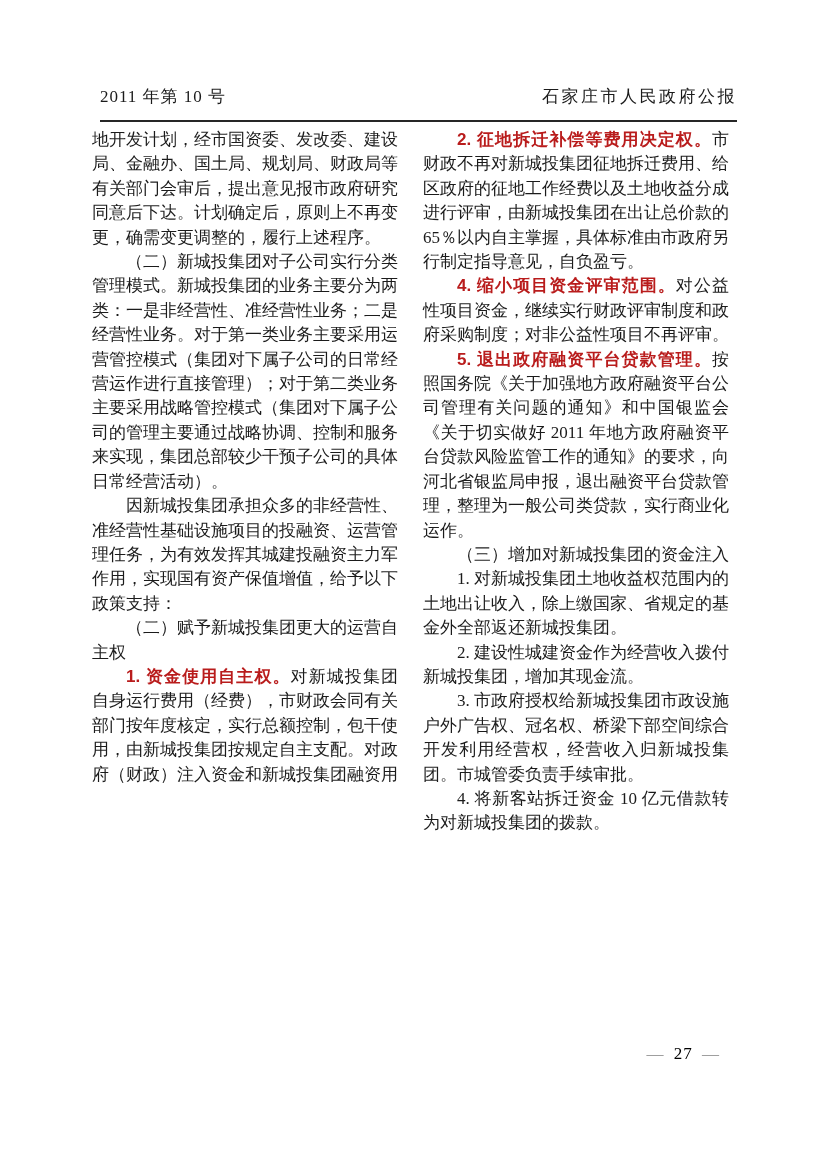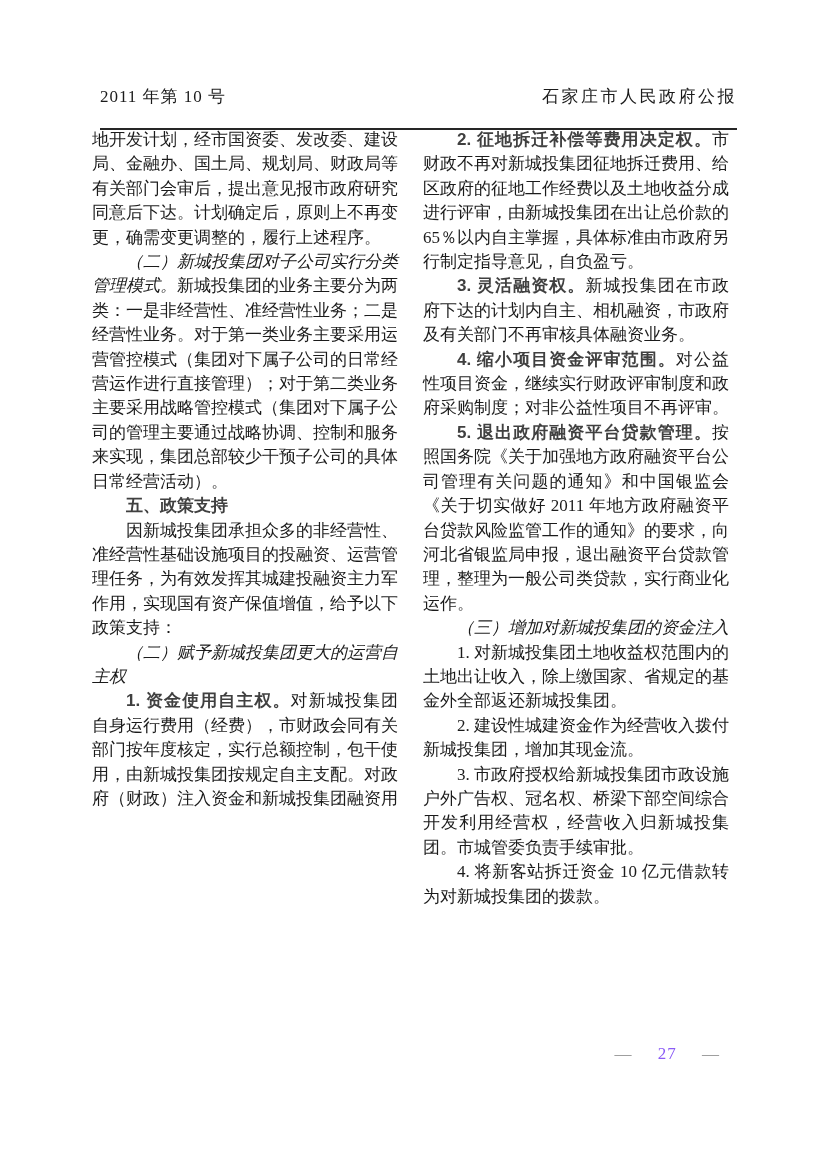--- a/index.html
+++ b/index.html
@@ -8,78 +8,76 @@
     width:826px;height:1169px;
     background:#ffffff;
     font-family:"Liberation Serif","DejaVu Serif",serif;
     color:#1b1b1b;
     overflow:hidden;
   }
   
   .hdr{
     position:absolute;left:100px;top:86px;width:637px;
     display:flex;justify-content:space-between;align-items:flex-end;
-    padding-bottom:20px;border-bottom:2px solid #262626;
+    padding-bottom:12px;border-bottom:2px solid #262626;
     font-size:17px;line-height:22px;
   }
   .hdr-left{letter-spacing:1px;}
   .hdr-right{letter-spacing:2.5px;}
   
   .cols{
     position:absolute;left:92px;top:128px;width:637px;
     display:flex;justify-content:space-between;
   }
   .col{
     width:306px;
     font-size:17px;line-height:24.4px;
     text-align:justify;
     line-break:strict;
     word-break:normal;
   }
   .col p{margin:0;}
   .col p.indent{text-indent:2em;}
   .col p.fill{text-align-last:justify;}
   .seg-normal{font-style:normal;font-weight:400;}
-  .seg-kaiti{font-style:italic;font-weight:400;}
+  .seg-kaiti{font-weight:400;}
   .seg-bold{
     font-style:normal;font-weight:700;
     font-family:"Liberation Sans","DejaVu Sans",sans-serif;
-    color:#404040;
+    color:#b91c1c;
   }
   
   .pagenum{
     position:absolute;top:1044px;right:106px;
     font-size:17px;line-height:20px;letter-spacing:1px;
     white-space:nowrap;
   }
   .pn-dash{color:#8f8f8f;}
-  .pn-val{color:#8b5cf6;margin:0 20px;}
+  .pn-val{color:#000000;margin:0 4px;}
 </style>
 </head>
 <body>
 
 <div class="sheet">
 
   <div class="hdr">
     <span class="hdr-left">2011 年第 10 号</span>
     <span class="hdr-right">石家庄市人民政府公报</span>
   </div>
 
   <div class="cols">
     <div class="col">
         <p class=""><span class="seg-normal">地开发计划，经市国资委、发改委、建设局、金融办、国土局、规划局、财政局等有关部门会审后，提出意见报市政府研究同意后下达。计划确定后，原则上不再变更，确需变更调整的，履行上述程序。</span></p>
         <p class="indent"><span class="seg-kaiti">（二）新城投集团对子公司实行分类管理模式。</span><span class="seg-normal">新城投集团的业务主要分为两类：一是非经营性、准经营性业务；二是经营性业务。对于第一类业务主要采用运营管控模式（集团对下属子公司的日常经营运作进行直接管理）；对于第二类业务主要采用战略管控模式（集团对下属子公司的管理主要通过战略协调、控制和服务来实现，集团总部较少干预子公司的具体日常经营活动）。</span></p>
-        <p class="indent"><span class="seg-bold">五、政策支持</span></p>
         <p class="indent"><span class="seg-normal">因新城投集团承担众多的非经营性、准经营性基础设施项目的投融资、运营管理任务，为有效发挥其城建投融资主力军作用，实现国有资产保值增值，给予以下政策支持：</span></p>
         <p class="indent"><span class="seg-kaiti">（二）赋予新城投集团更大的运营自主权</span></p>
         <p class="indent"><span class="seg-bold">1. 资金使用自主权。</span><span class="seg-normal">对新城投集团自身运行费用（经费），市财政会同有关部门按年度核定，实行总额控制，包干使用，由新城投集团按规定自主支配。对政府（财政）注入资金和新城投集团融资用</span></p>
       </div>
     <div class="col">
         <p class="indent"><span class="seg-bold">2. 征地拆迁补偿等费用决定权。</span><span class="seg-normal">市财政不再对新城投集团征地拆迁费用、给区政府的征地工作经费以及土地收益分成进行评审，由新城投集团在出让总价款的65％以内自主掌握，具体标准由市政府另行制定指导意见，自负盈亏。</span></p>
-        <p class="indent"><span class="seg-bold">3. 灵活融资权。</span><span class="seg-normal">新城投集团在市政府下达的计划内自主、相机融资，市政府及有关部门不再审核具体融资业务。</span></p>
         <p class="indent"><span class="seg-bold">4. 缩小项目资金评审范围。</span><span class="seg-normal">对公益性项目资金，继续实行财政评审制度和政府采购制度；对非公益性项目不再评审。</span></p>
         <p class="indent"><span class="seg-bold">5. 退出政府融资平台贷款管理。</span><span class="seg-normal">按照国务院《关于加强地方政府融资平台公司管理有关问题的通知》和中国银监会《关于切实做好 2011 年地方政府融资平台贷款风险监管工作的通知》的要求，向河北省银监局申报，退出融资平台贷款管理，整理为一般公司类贷款，实行商业化运作。</span></p>
         <p class="indent fill"><span class="seg-kaiti">（三）增加对新城投集团的资金注入</span></p>
         <p class="indent"><span class="seg-normal">1. 对新城投集团土地收益权范围内的土地出让收入，除上缴国家、省规定的基金外全部返还新城投集团。</span></p>
         <p class="indent"><span class="seg-normal">2. 建设性城建资金作为经营收入拨付新城投集团，增加其现金流。</span></p>
         <p class="indent"><span class="seg-normal">3. 市政府授权给新城投集团市政设施户外广告权、冠名权、桥梁下部空间综合开发利用经营权，经营收入归新城投集团。市城管委负责手续审批。</span></p>
         <p class="indent"><span class="seg-normal">4. 将新客站拆迁资金 10 亿元借款转为对新城投集团的拨款。</span></p>
       </div>
   </div>
 

